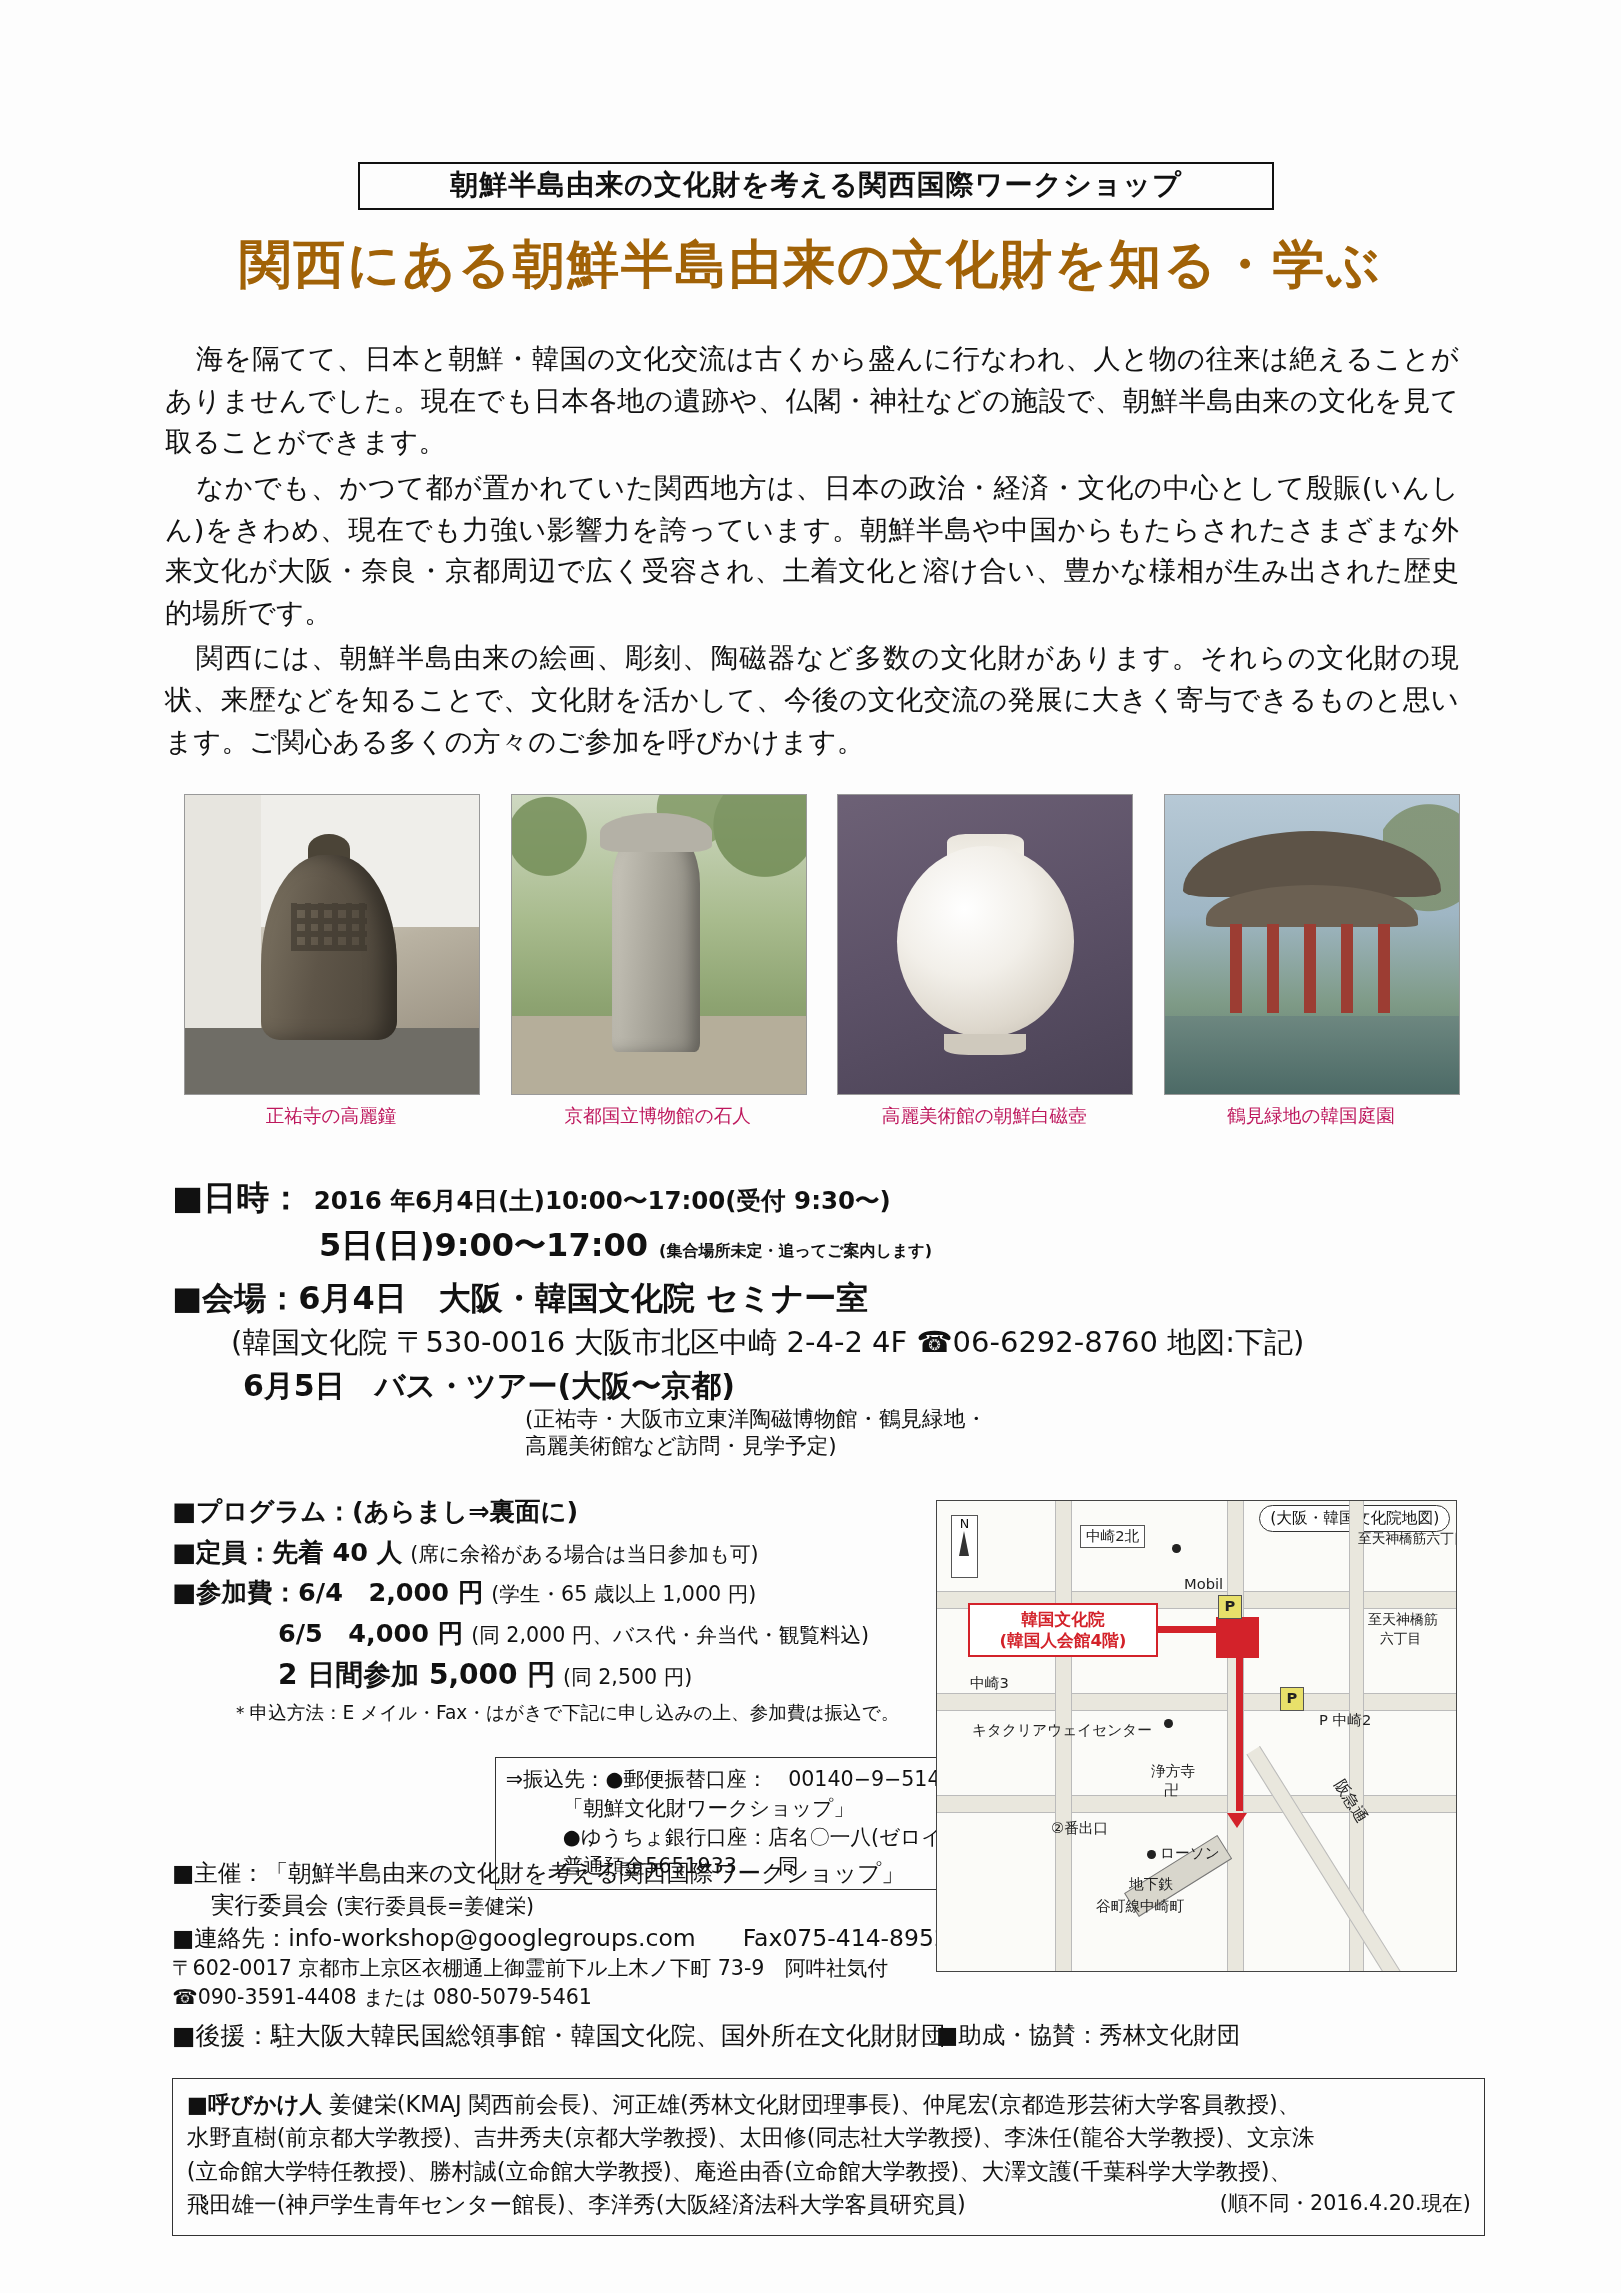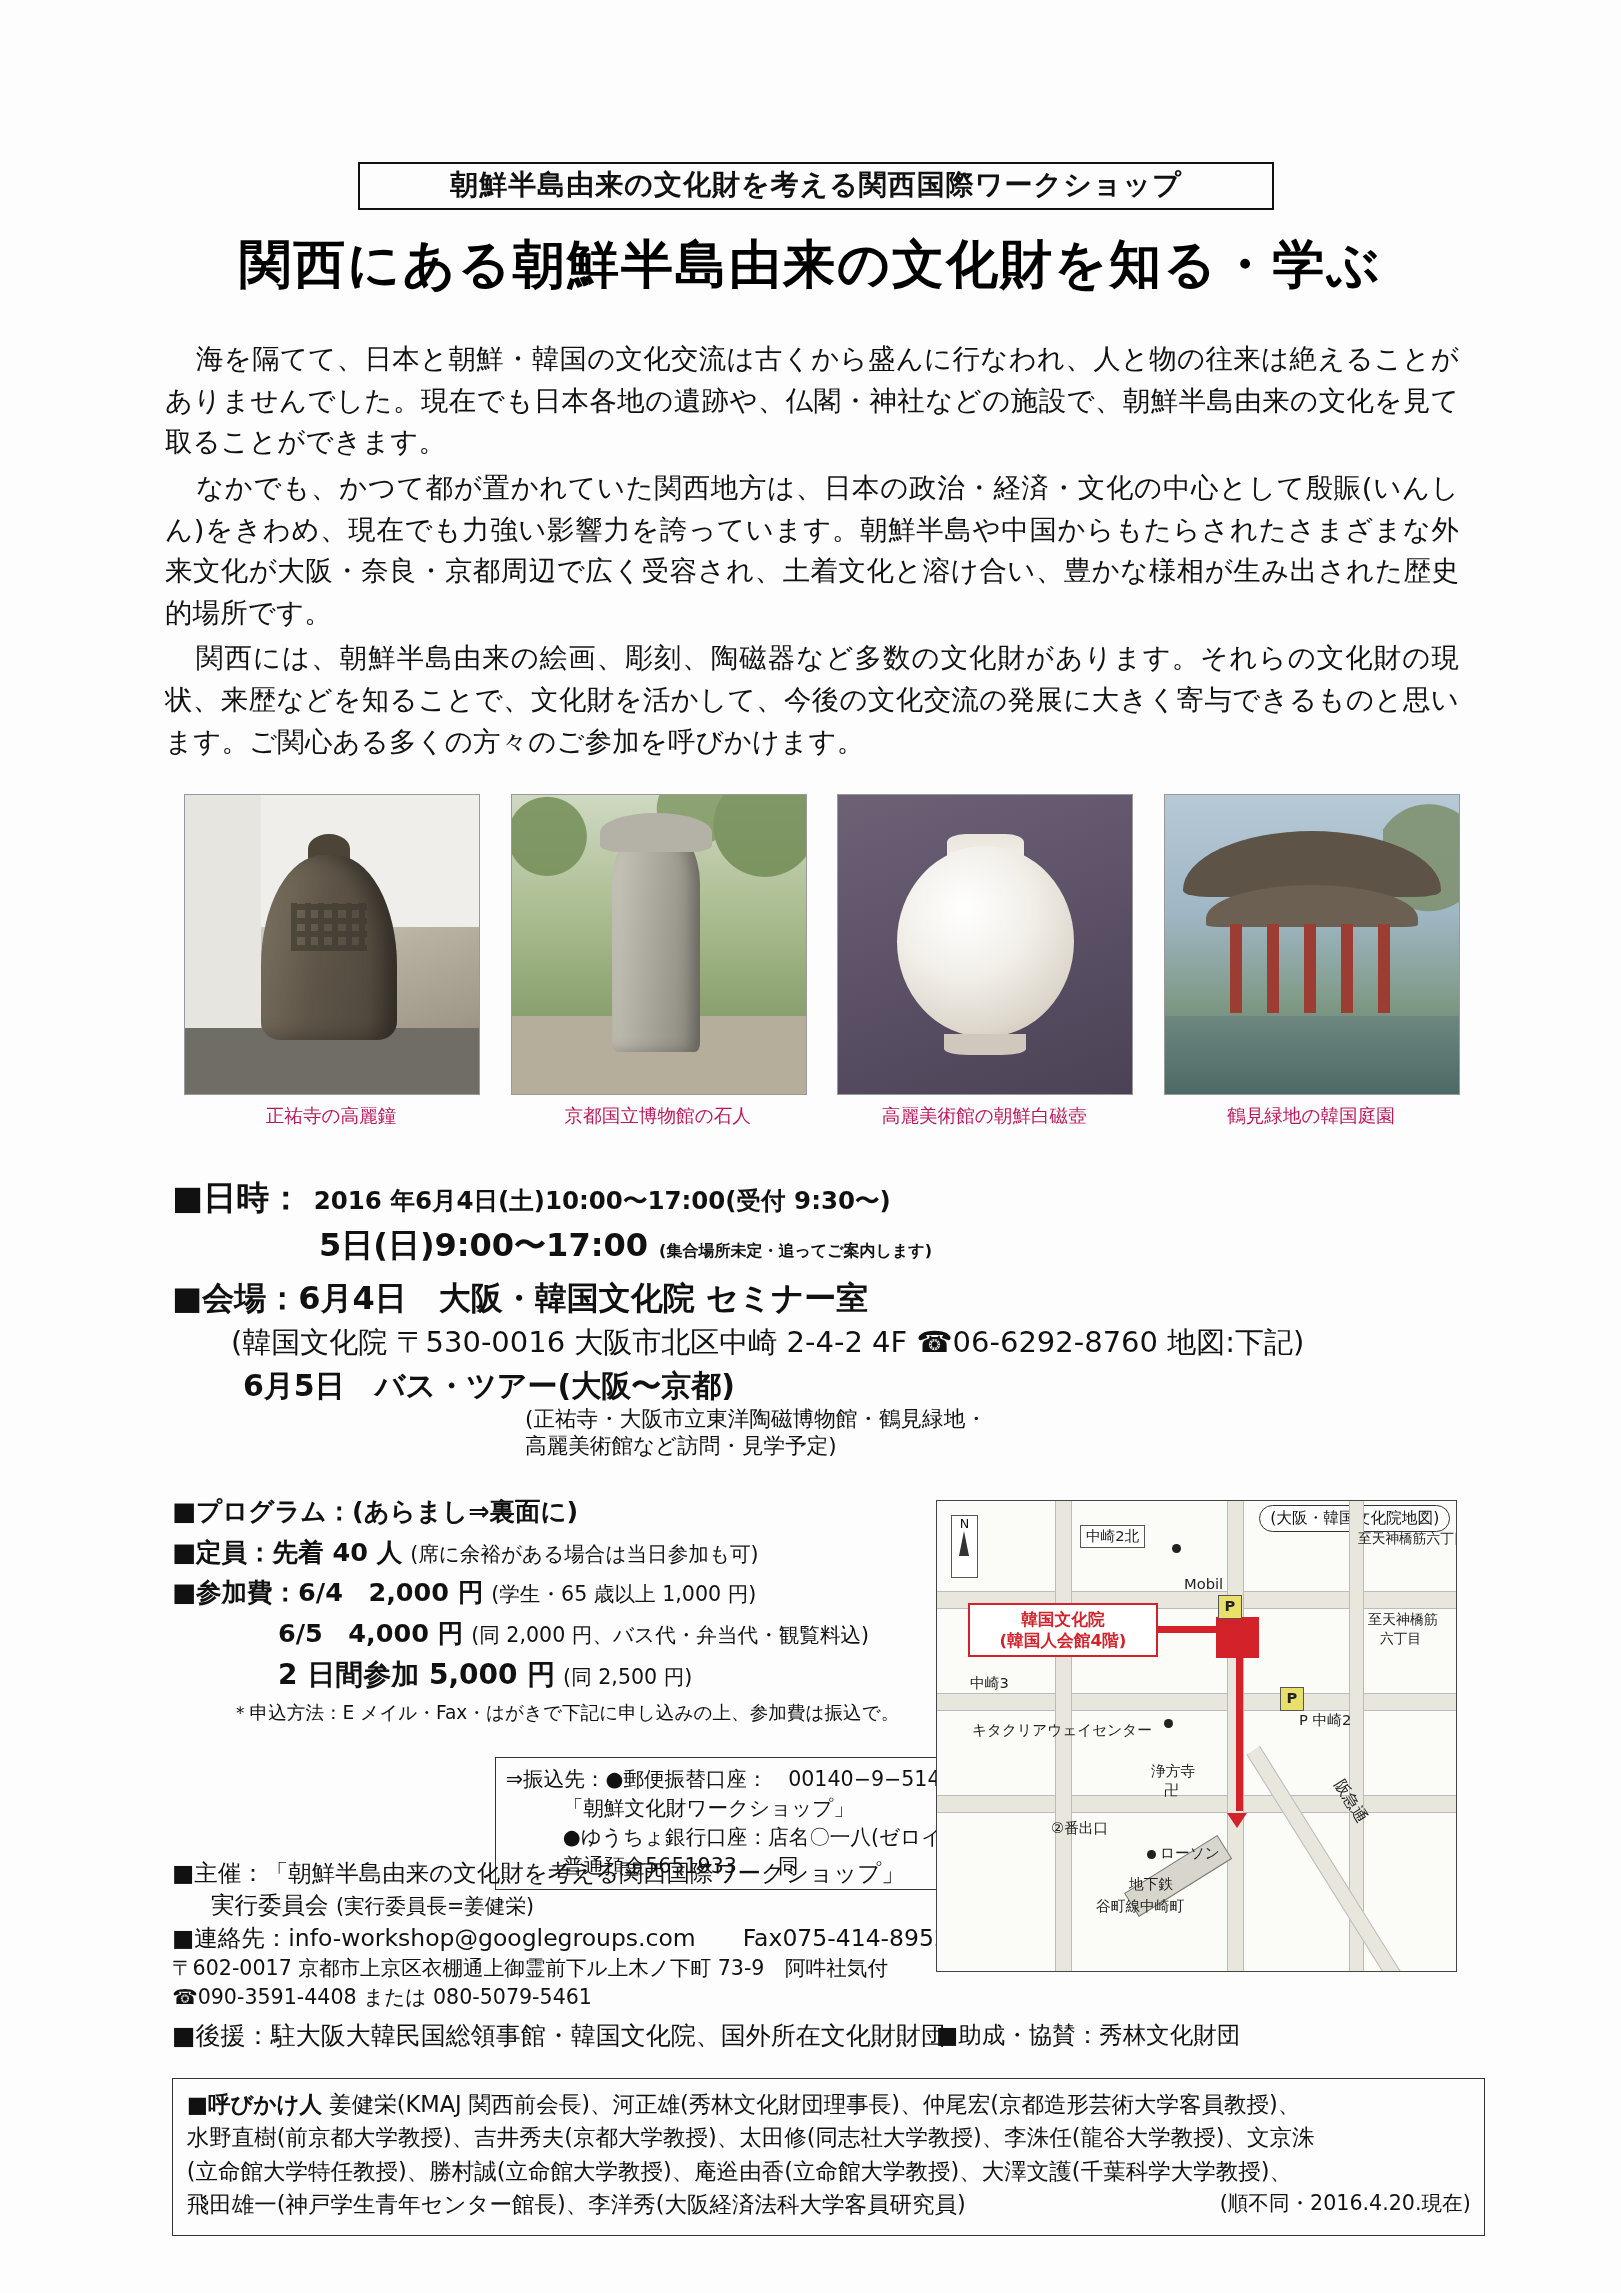--- a/index.html
+++ b/index.html
@@ -19,21 +19,21 @@
     text-align:center;
     font-size:28px;font-weight:bold;letter-spacing:1px;
     padding:5.9px 0 7.8px 0;
     line-height:1.1;
   }
   .main-title{
     position:absolute;left:0;top:230px;width:100%;
     text-align:center;
     font-size:52px;font-weight:bold;
     letter-spacing:2px;
-    color:#000000;
+    color:#a16207;
   }
   
   .intro{
     position:absolute;left:165px;top:338px;width:1294px;
     font-size:27.4px;line-height:1.52;
     text-align:justify;
     letter-spacing:0.2px;
   }
   .intro p{margin:0 0 3.9px 0;text-indent:31px;}
   
@@ -388,21 +388,21 @@
 
     <div class="lbl" style="left:143px;top:23.5px;border:1px solid #555;padding:1px 4.9px;background:#fff;">中崎2北</div>
     <div class="lbl" style="left:421px;top:29px;font-size:13.7px;">至天神橋筋六丁目</div>
     <div class="dot" style="left:235px;top:43px;"></div>
     <div class="lbl" style="left:247px;top:35px;margin-top:39px;">Mobil</div>
     <div class="lbl" style="left:431px;top:110px;font-size:14px;">至天神橋筋</div>
     <div class="lbl" style="left:443px;top:129px;font-size:13.7px;">六丁目</div>
     <div class="lbl" style="left:33px;top:173px;">中崎3</div>
     <div class="lbl" style="left:35px;top:220px;">キタクリアウェイセンター</div>
     <div class="dot" style="left:227px;top:218px;"></div>
-    <div class="lbl" style="left:362px;top:210px;">P 中崎2</div>
+    <div class="lbl" style="left:382px;top:210px;">P 中崎2</div>
     <div class="lbl" style="left:214px;top:261px;">浄方寺</div>
     <div class="lbl" style="left:227px;top:280px;">卍</div>
     <div class="lbl" style="left:114px;top:318px;">②番出口</div>
     <div class="station"></div>
     <div class="dot" style="left:210px;top:349px;"></div>
     <div class="lbl" style="left:223px;top:343px;">ローソン</div>
     <div class="lbl" style="left:192px;top:374px;">地下鉄</div>
     <div class="lbl" style="left:159px;top:396px;">谷町線中崎町</div>
     <div class="lbl" style="left:390px;top:290px;transform:rotate(58deg);font-size:15.7px;">阪急通</div>
   </div>

